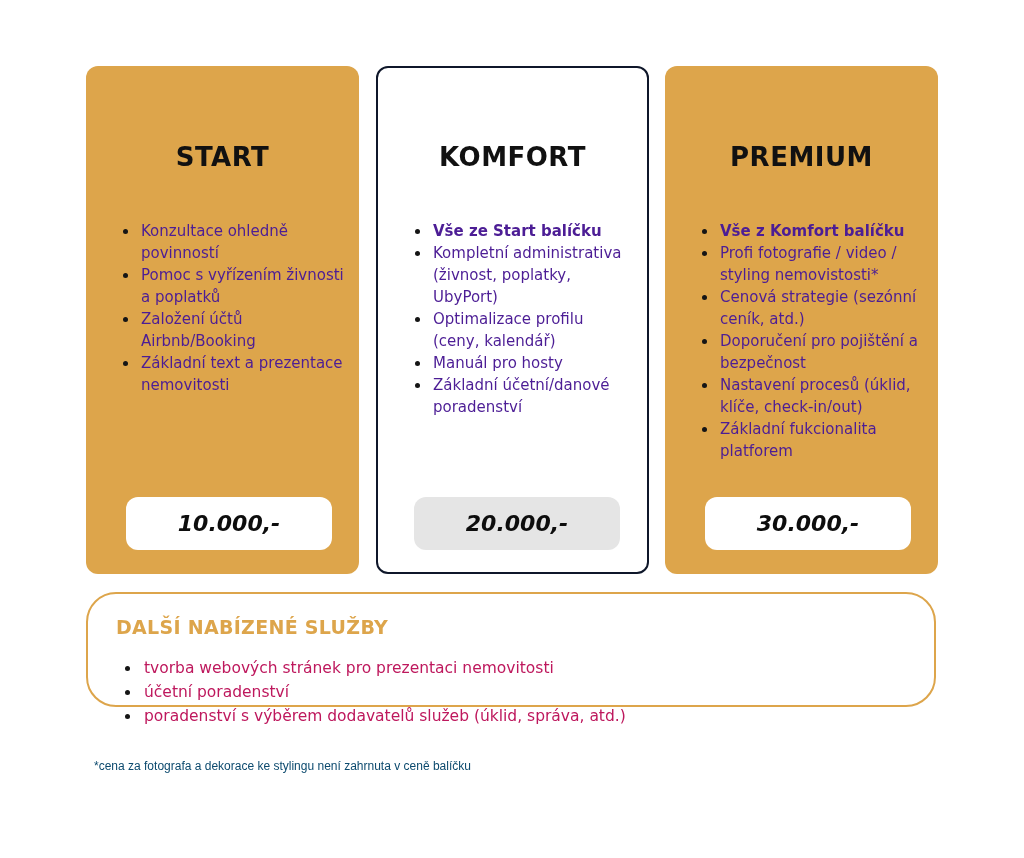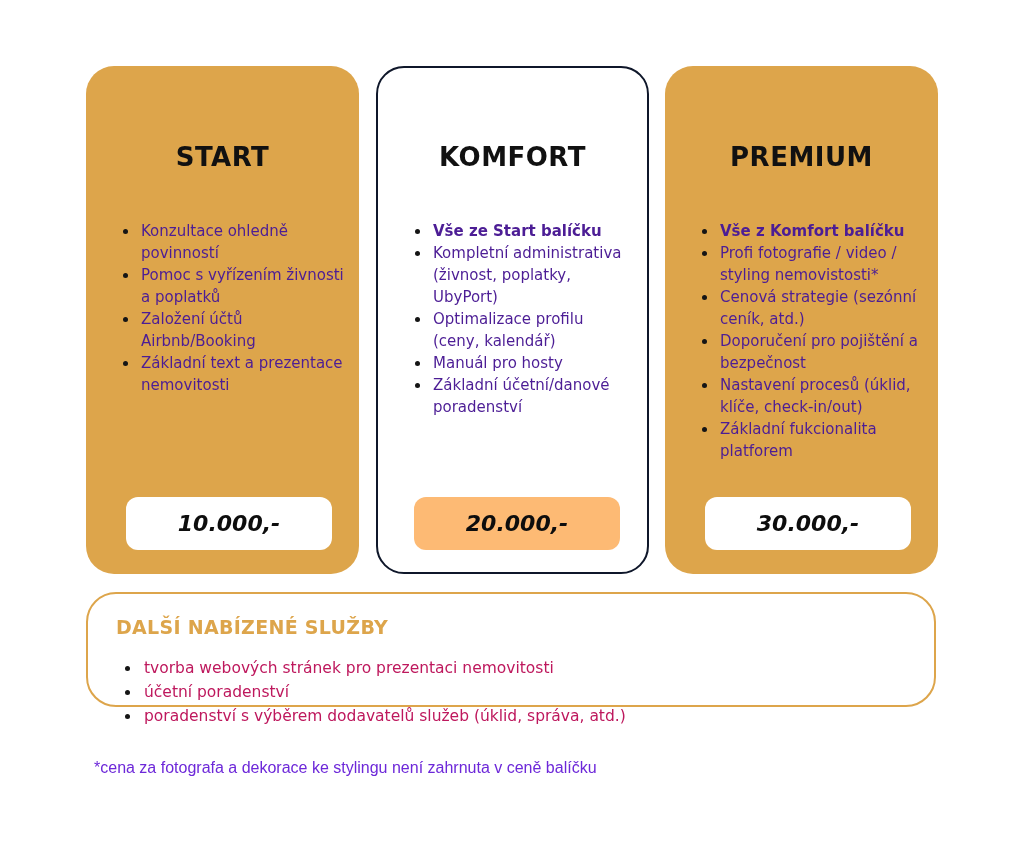--- a/index.html
+++ b/index.html
@@ -4,21 +4,21 @@
   <style>
     * { box-sizing: border-box; margin: 0; padding: 0; }
     html, body { width: 1024px; height: 858px; background: #ffffff; overflow: hidden; }
     body { position: relative; font-family: "DejaVu Sans", sans-serif; color: #111111; }
 
     .card {
       position: absolute;
       top: 66px;
       width: 273px;
       height: 508px;
-      border-radius: 28px;
+      border-radius: 12px;
     }
     .card.gold { background: #DDA54B; }
     .card.outline { background: #ffffff; border: 2px solid #0f172a; }
     #card-start { left: 86px; }
     #card-komfort { left: 376px; }
     #card-premium { left: 665px; }
 
     .card-title {
       position: absolute;
       top: 76px;
@@ -68,21 +68,21 @@
       border-radius: 12px;
       display: flex;
       align-items: center;
       justify-content: center;
       font-weight: bold;
       font-style: italic;
       font-size: 22px;
       color: #0d0d0d;
     }
     .card.gold .price { background: #ffffff; }
-    .card.outline .price { background: #fdba74; top: 429px; left: 36px; }
+    .card.outline .price { background: #e5e5e5; top: 429px; left: 36px; }
 
     #extra-box {
       position: absolute;
       left: 86px;
       top: 592px;
       width: 850px;
       height: 115px;
       border: 2px solid #DDA54B;
       border-radius: 30px;
       background: #ffffff;
@@ -118,22 +118,22 @@
       height: 5px;
       border-radius: 50%;
       background: #151515;
     }
 
     #footnote {
       position: absolute;
       left: 94px;
       top: 759px;
       font-family: "Liberation Sans", sans-serif;
-      font-size: 16px;
-      color: #6d28d9;
+      font-size: 12px;
+      color: #0c4a6e;
     }
   </style>
 </head>
 <body>
 
 <div class="card gold" id="card-start">
   <div class="card-title">START</div>
   <ul class="features">
     <li>Konzultace ohledně povinností</li>
     <li>Pomoc s vyřízením živnosti a poplatků</li>

